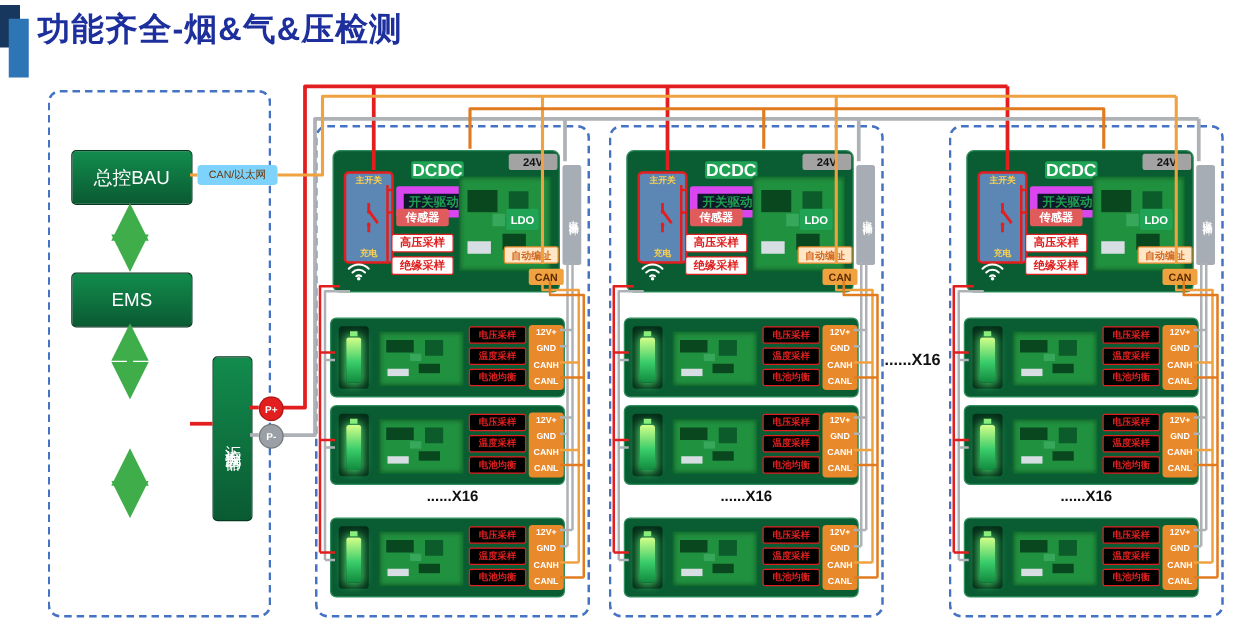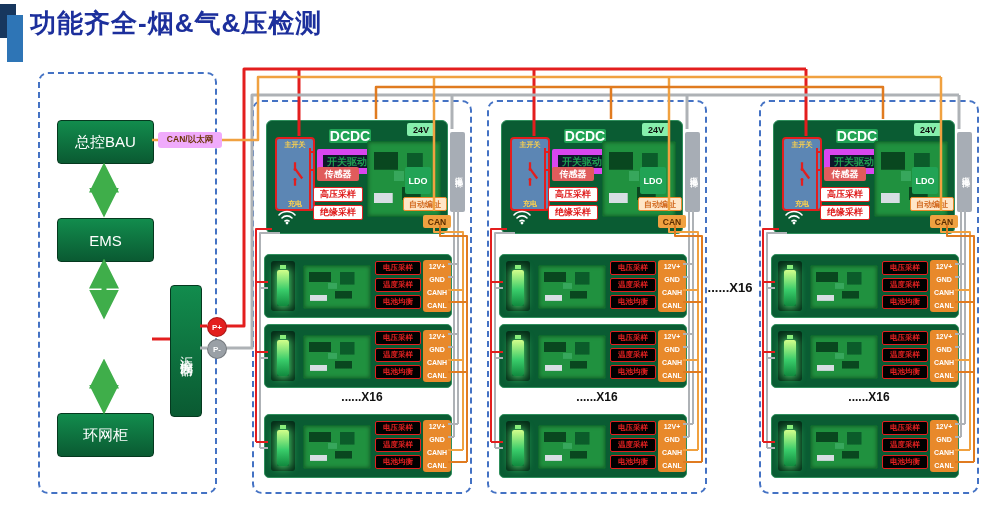--- a/index.html
+++ b/index.html
@@ -11,44 +11,44 @@
   .accent-b{position:absolute;left:7px;top:15px;width:16px;height:47px;background:#2e75b6}
   .title{position:absolute;left:30px;top:6px;font-size:26px;font-weight:bold;color:#1c2f9c;white-space:nowrap;letter-spacing:1px}
 
   
   .lpanel{position:absolute;left:38px;top:72px;width:175px;height:418px;border:2px dashed #4472c4;border-radius:10px}
   .gnode{position:absolute;left:57px;width:95px;height:42px;background:linear-gradient(180deg,#128c4d,#0a5a32);
          border:1px solid #05391f;border-radius:4px;color:#fff;font-weight:normal;font-size:15px;
          display:flex;align-items:center;justify-content:center}
   .n1{top:120px}.n2{top:218px}.n3{top:318px}.n4{top:413px}
   .vbox{left:170px;top:285px;width:30px;height:130px;writing-mode:vertical-rl;font-size:13px;letter-spacing:2px}
-  .canlabel{position:absolute;left:158px;top:132px;width:64px;height:16px;background:#f0abfc;border-radius:3px;
-            color:#6b3305;font-size:8.5px;font-weight:bold;display:flex;align-items:center;justify-content:center;z-index:5}
+  .canlabel{position:absolute;left:158px;top:132px;width:64px;height:16px;background:#7dd3fc;border-radius:3px;
+            color:#6b3305;font-size:8.5px;font-weight:normal;display:flex;align-items:center;justify-content:center;z-index:5}
   .pcirc{position:absolute;width:18px;height:18px;border-radius:50%;color:#fff;font-size:8px;font-weight:bold;
          display:flex;align-items:center;justify-content:center;z-index:65;border:1px solid rgba(0,0,0,.25)}
   .pplus{left:207px;top:317px;background:#e31e1e}
   .pminus{left:207px;top:339px;background:#9aa0a6}
 
   
   .cluster{position:absolute;top:100px;width:216px;height:390px;border:2px dashed #4472c4;border-radius:10px}
   .board{position:absolute;left:12px;top:18px;width:180px;height:112px;background:#0a5c33;
          border:1px solid #2f8f5c;border-radius:6px}
   .mswitch{position:absolute;left:8px;top:16px;width:36px;height:66px;background:#5c86b4;border:2px solid #e31e1e;
            border-radius:4px;display:flex;flex-direction:column;align-items:center;justify-content:space-between;padding:2px 0}
   .ms-txt{font-size:7px;color:#ffd24a;font-weight:bold;line-height:1}
   .chip{position:absolute;display:flex;align-items:center;justify-content:center;font-weight:bold;border-radius:2px;white-space:nowrap}
   .dcdc{left:62px;top:8px;width:42px;height:14px;background:#21a355;color:#fff;font-size:14px}
   .swdrive{left:50px;top:28px;width:48px;height:13px;background:#0f172a;color:#1e9e4f;border:6px solid #d946ef;font-size:10px}
   .sensor{left:50px;top:46px;width:42px;height:14px;background:#e05c5c;color:#fff;font-size:9px}
   .hv{left:46px;top:66px;width:48px;height:13px;background:#fff;color:#e02020;border:1px solid #e02020;font-size:9px}
   .ins{left:46px;top:84px;width:48px;height:13px;background:#fff;color:#e02020;border:1px solid #e02020;font-size:9px}
-  .ldo{left:138px;top:46px;width:26px;height:27px;background:#21a355;color:#fff;font-size:9px;z-index:3}
+  .ldo{left:138px;top:46px;width:26px;height:17px;background:#21a355;color:#fff;font-size:9px;z-index:3}
   .autoaddr{left:136px;top:76px;width:42px;height:12px;background:#ffe6c7;color:#d2691e;border:1px solid #e8892b;font-size:8px;z-index:3}
   .canchip{left:156px;top:94px;width:28px;height:13px;background:#f0a140;color:#5b2c00;font-size:8.5px;z-index:3}
-  .v24{left:140px;top:2px;width:28px;height:13px;background:#86efac;color:#111;font-size:9px;z-index:3}
+  .v24{left:140px;top:2px;width:39px;height:13px;background:#a3a3a3;color:#111;font-size:9px;z-index:3}
   .wifi{position:absolute;left:10px;top:88px}
   .pconn{position:absolute;left:196px;top:30px;width:15px;height:80px;background:#a7adb5;color:#fff;writing-mode:vertical-rl;
          font-size:8px;letter-spacing:1px;display:flex;align-items:center;justify-content:center;border-radius:2px}
 
   .pcbbg{background:
       linear-gradient(#09471f,#09471f) 12% 18%/34% 24% no-repeat,
       linear-gradient(#0b5c2a,#0b5c2a) 70% 22%/22% 30% no-repeat,
       linear-gradient(#d7dee3,#d7dee3) 12% 80%/26% 14% no-repeat,
       linear-gradient(#09471f,#09471f) 64% 74%/26% 18% no-repeat,
       linear-gradient(#37a75c,#37a75c) 42% 46%/14% 14% no-repeat,
@@ -79,21 +79,20 @@
 
 <div id="canvas">
 
   <div class="accent-a"></div>
   <div class="accent-b"></div>
   <div class="title">功能齐全-烟&amp;气&amp;压检测</div>
 
   <div class="lpanel"></div>
   <div class="gnode n1">总控BAU</div>
   <div class="gnode n2">EMS</div>
-  <div class="gnode n4">环网柜</div>
   <div class="gnode vbox">汇流控制器</div>
   <div class="canlabel">CAN/以太网</div>
   <div class="pcirc pplus">P+</div>
   <div class="pcirc pminus">P-</div>
 
   <div class="xbig">......X16</div>
 
   <svg id="wires" width="1000" height="515" viewBox="0 0 1000 515">
     <defs>
       <marker id="mt" markerWidth="6" markerHeight="6" refX="4.5" refY="3" orient="auto-start-reverse">

